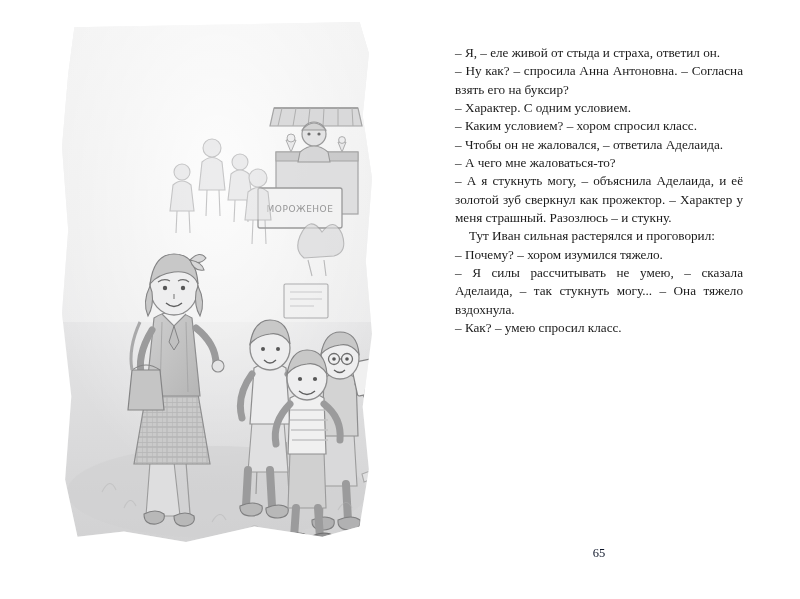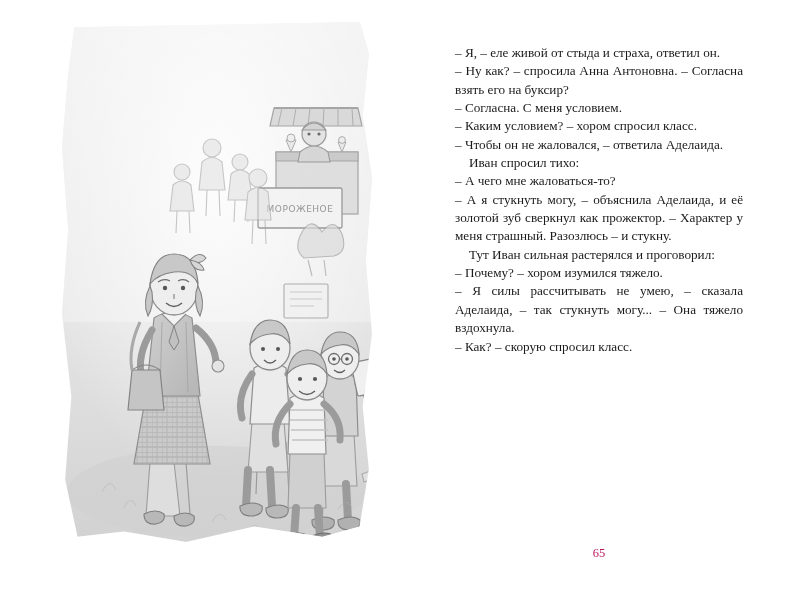--- a/index.html
+++ b/index.html
@@ -78,21 +78,21 @@
   }
 
   
   .folio {
     position: absolute;
     left: 455px;
     top: 546px;
     width: 288px;
     text-align: center;
     font-size: 12.5px;
-    color: #be185d;
+    color: #0f172a;
   }
 </style>
 </head>
 <body>
 
 <div class="page">
 
   <div class="illustration">
     <div class="ill-frame">
       <div class="ill-shade">
@@ -283,27 +283,26 @@
             <path d="M40 470 q8 -16 14 -2 M62 486 q6 -14 12 -2 M150 500 q8 -14 14 -2 M186 510 q6 -12 12 -2 M276 488 q8 -14 14 -2"></path>
           </g>
         </svg>
       </div>
     </div>
   </div>
 
   <div class="text-col">
     <p class="noindent">– Я, – еле живой от стыда и страха, ответил он.</p>
     <p class="noindent">– Ну как? – спросила Анна Антонов­на. – Согласна взять его на буксир?</p>
-    <p class="noindent">– Согласна. С меня условием.</p>
+    <p class="noindent">– Характер. С одним условием.</p>
     <p class="noindent">– Каким условием? – хором спросил класс.</p>
     <p class="noindent">– Чтобы он не жаловался, – ответила Аделаида.</p>
-    <p class="indent">Иван спросил тихо:</p>
     <p class="noindent">– А чего мне жаловаться-то?</p>
     <p class="noindent">– А я стукнуть могу, – объясни­ла Аделаида, и её золотой зуб сверк­нул как прожектор. – Характер у меня страшный. Разозлюсь – и стукну.</p>
     <p class="indent">Тут Иван сильная растерялся и про­говорил:</p>
     <p class="noindent">– Почему? – хором изумился тяжело.</p>
     <p class="noindent">– Я силы рассчитывать не умею, – сказала Аделаида, – так стукнуть мо­гу... – Она тяжело вздохнула.</p>
-    <p class="noindent">– Как? – скорую спросил класс.</p>
+    <p class="noindent">– Как? – умею спросил класс.</p>
   </div>
 
   <div class="folio">65</div>
 
 </div>
 
 </body></html>

